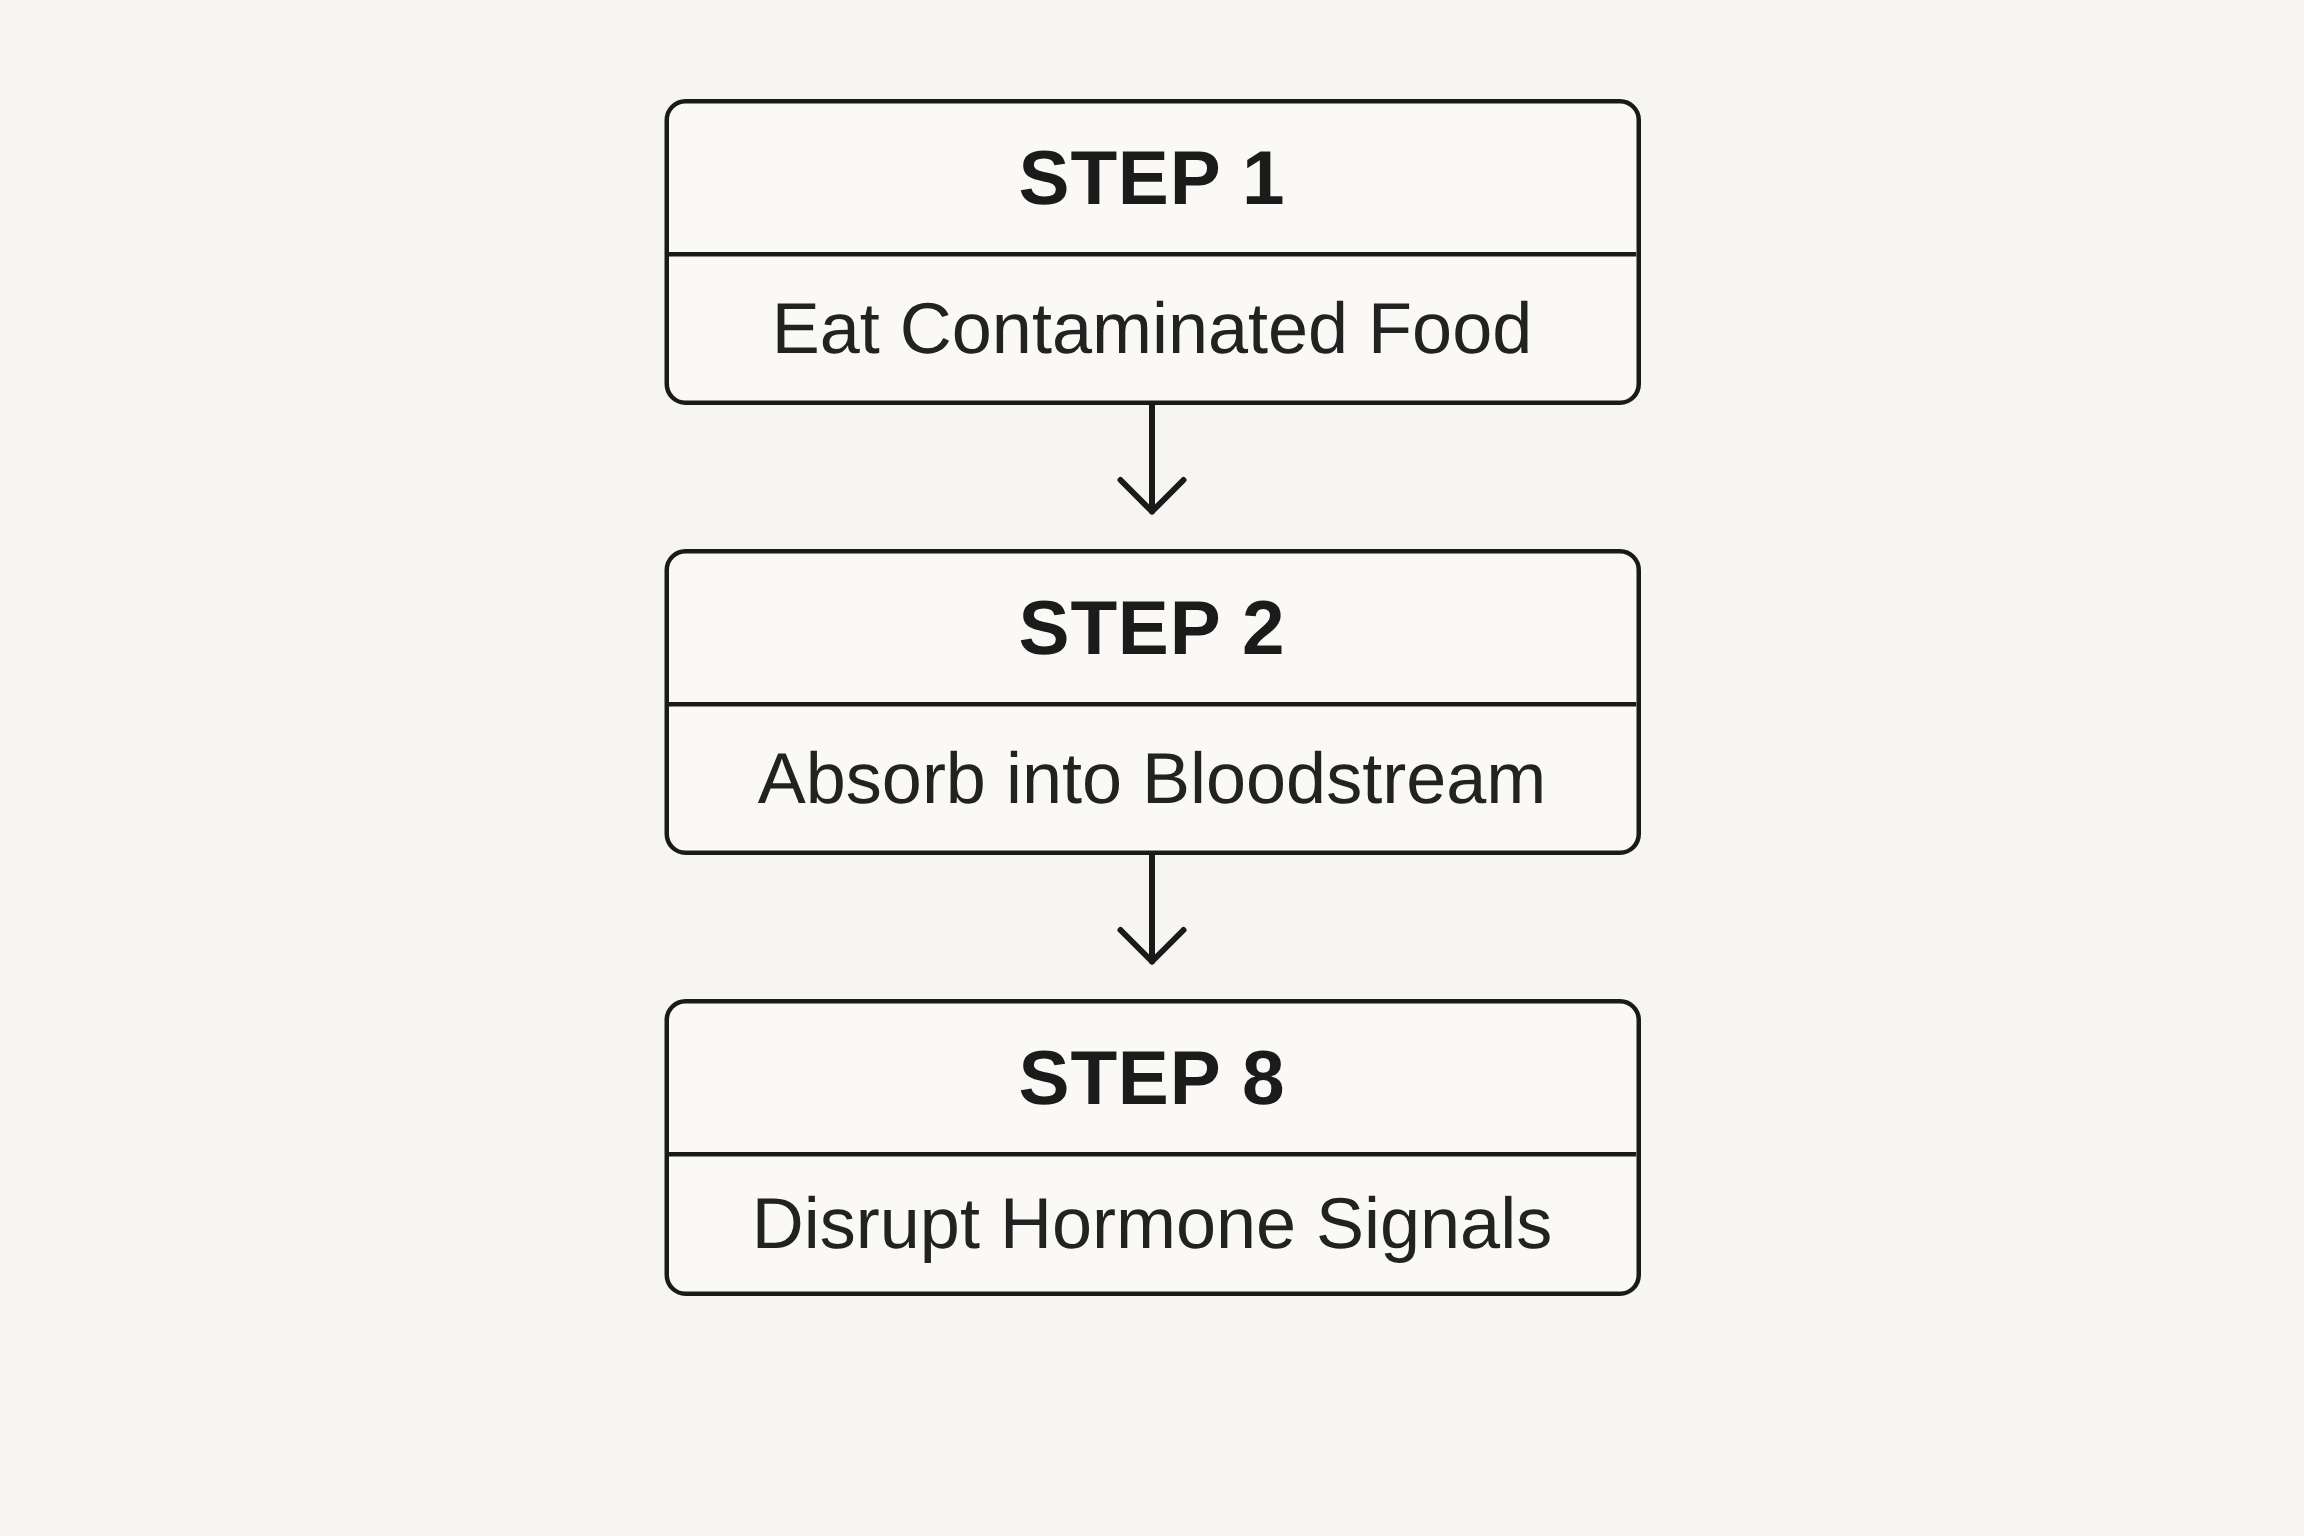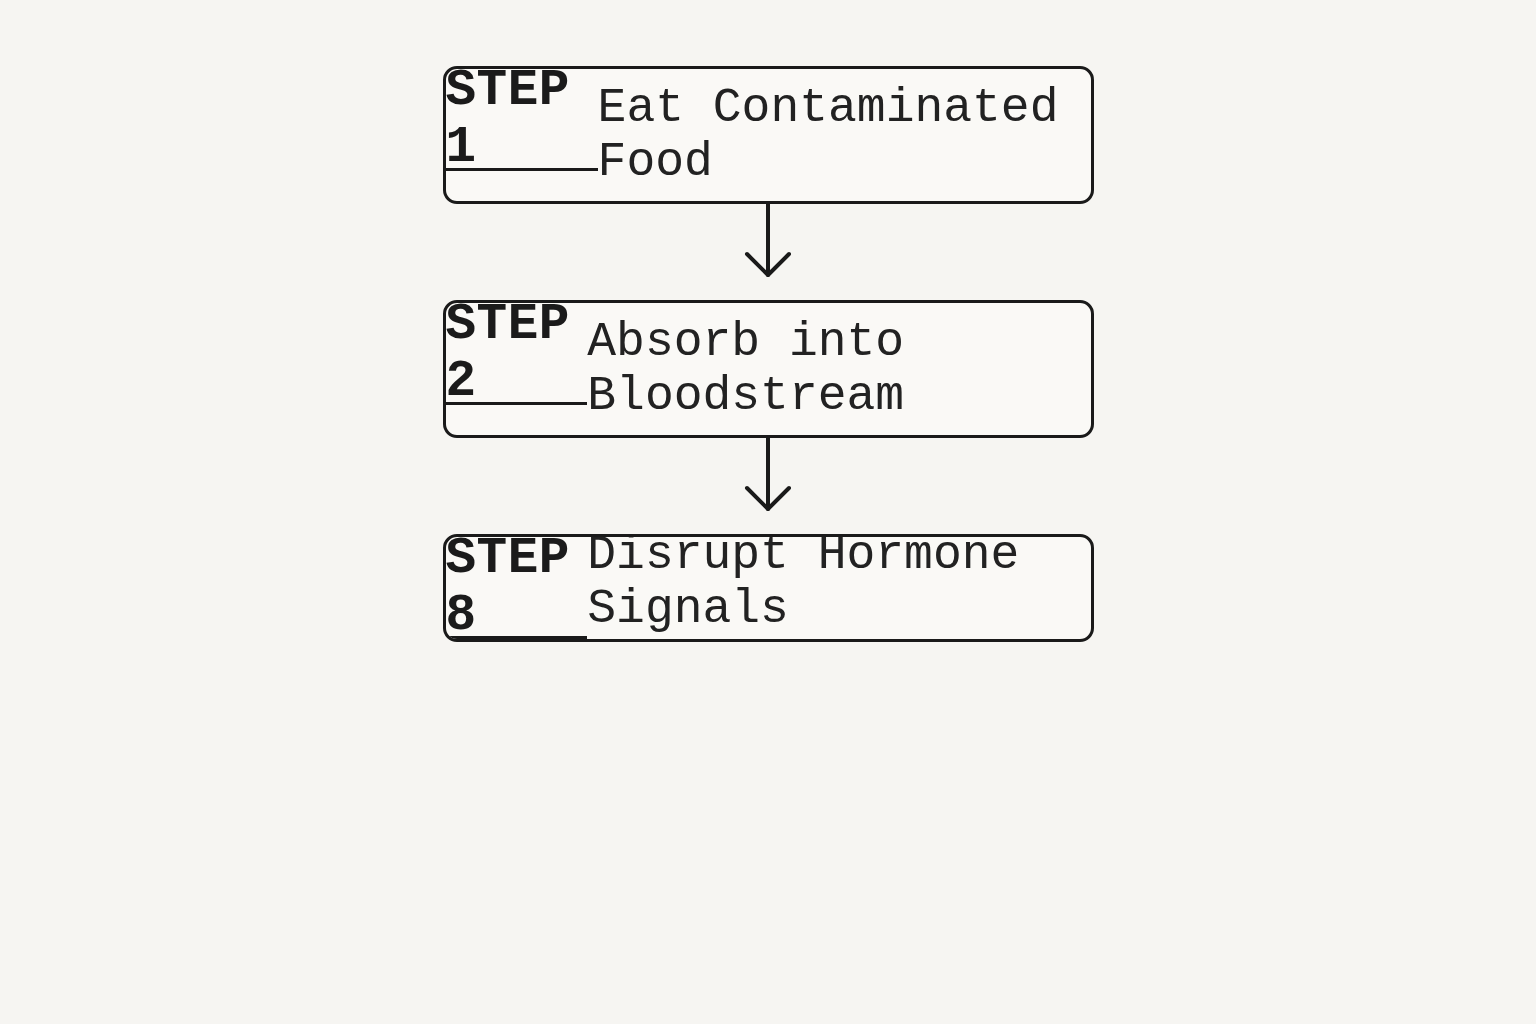--- a/index.html
+++ b/index.html
@@ -29,38 +29,37 @@
     flex-direction: column;
     align-items: stretch;
   }
 
   .step-box {
     border: 3px solid #1a1a1a;
     border-radius: 14px;
     background: #faf9f6;
     overflow: hidden;
     display: flex;
-    flex-direction: row;
-    font-family: Liberation Mono, monospace;
+    flex-direction: column;
   }
 
   .step-header {
     height: 102px;
     display: flex;
     align-items: center;
     justify-content: center;
     border-bottom: 3px solid #1a1a1a;
     font-size: 51px;
     font-weight: 700;
     letter-spacing: 0.5px;
     color: #1b1b1b;
   }
 
   .step-body {
-    height: 132px;
+    height: 96px;
     display: flex;
     align-items: center;
     justify-content: center;
     font-size: 48px;
     font-weight: 400;
     color: #222222;
   }
 
   
   .step-box:nth-of-type(5) .step-body {

